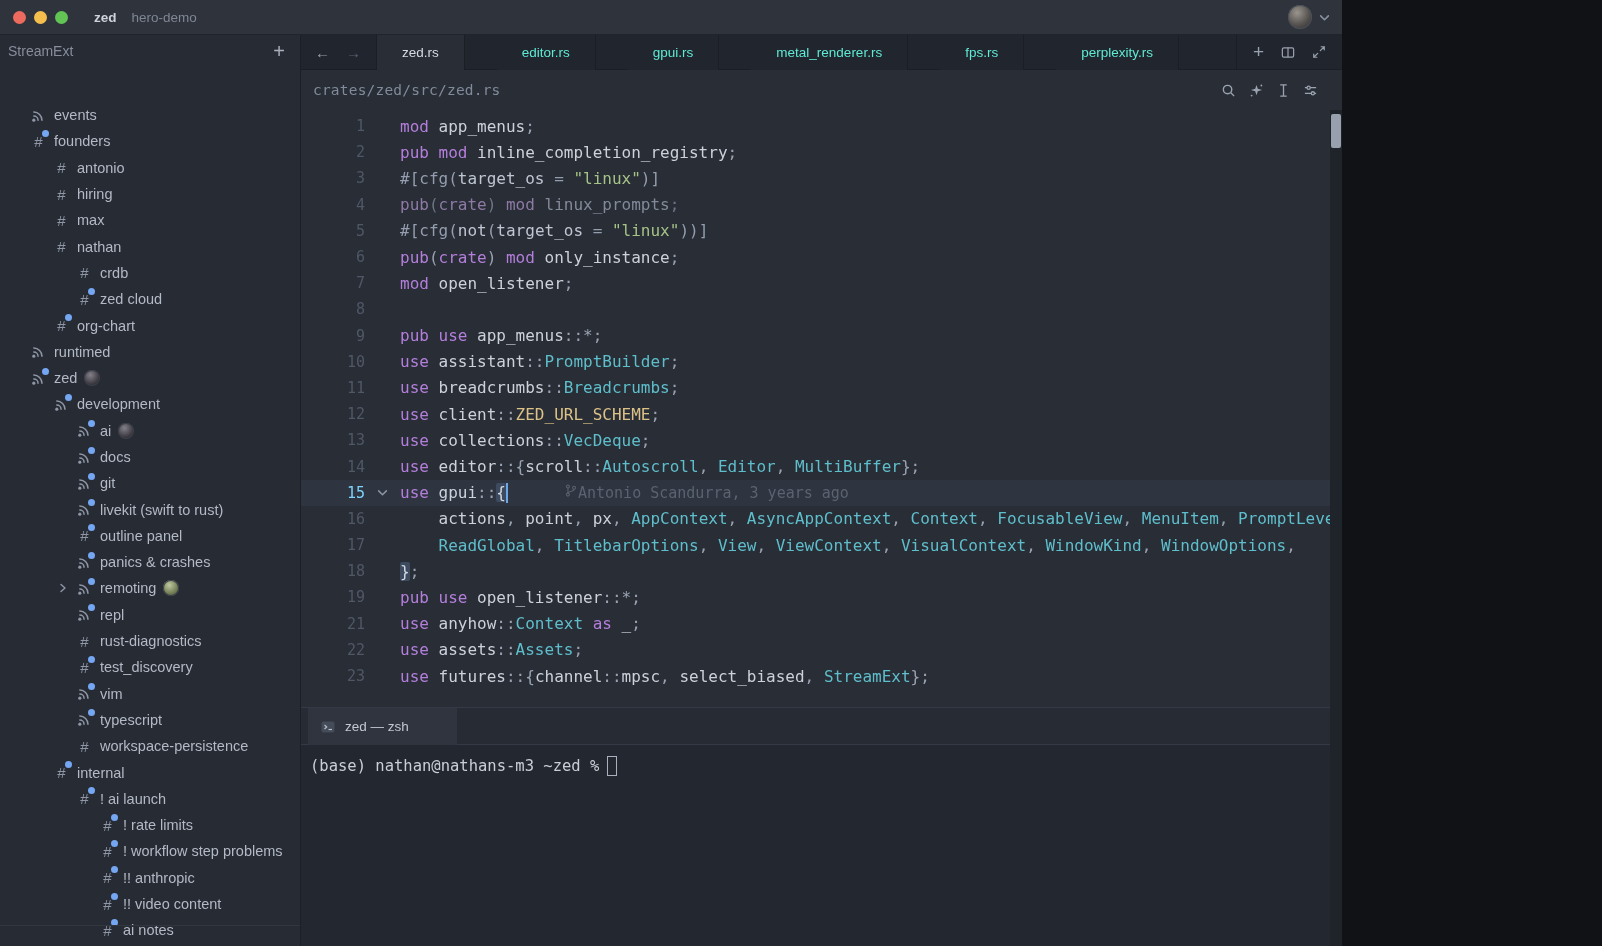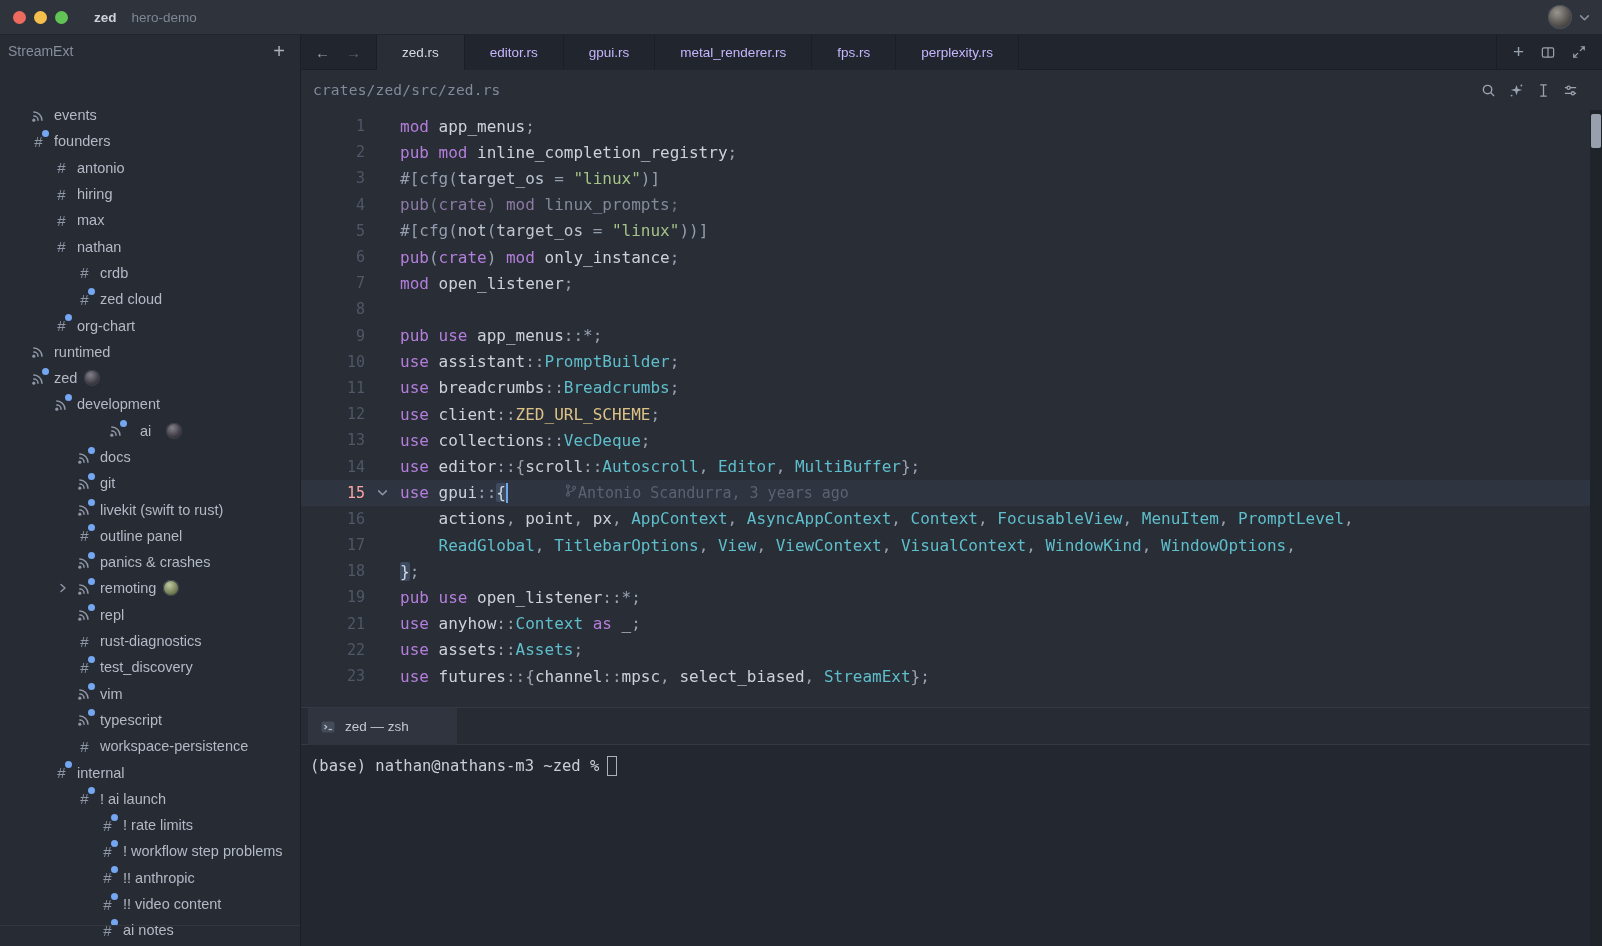--- a/index.html
+++ b/index.html
@@ -1,16 +1,16 @@
 <!DOCTYPE html>
 <html><head>
 <meta charset="utf-8">
 <style>
   html,body{margin:0;padding:0;background:#101216;}
-  #app{position:relative;width:1602px;height:946px;background:#282d36;overflow:hidden;
+  #app{position:relative;width:1342px;height:946px;background:#282d36;overflow:hidden;
        font-family:"Liberation Sans",sans-serif;color:#c6cbd4;-webkit-font-smoothing:antialiased;}
 
   
   .titlebar{position:absolute;top:0;left:0;right:0;height:34px;background:#2e333c;
             border-bottom:1px solid #20242b;display:flex;align-items:center;z-index:30;}
   .traffic{display:flex;gap:8px;margin-left:13px;}
   .tl{width:13px;height:13px;border-radius:50%;}
   .tl.red{background:#ed6a5f}.tl.yellow{background:#f5bf4e}.tl.green{background:#61c455}
   .app-name{margin-left:26px;font-weight:700;font-size:13.5px;color:#ced3db;}
   .project-name{margin-left:15px;font-size:13.5px;color:#7f8694;}
@@ -39,21 +39,21 @@
   .av-green{background:radial-gradient(circle at 40% 32%,#c0c9a0,#6f7a52 60%,#3a4130 95%);}
   .side-divider{position:absolute;bottom:20px;left:0;right:0;border-top:1px solid #31363f;}
 
   
   .tabbar{position:absolute;top:34px;left:300px;right:0;height:36px;background:#21262e;
           display:flex;align-items:stretch;z-index:5;}
   .tabbar::after{content:"";position:absolute;left:0;right:0;bottom:0;height:1px;background:#1b1e24;}
   .nav-btns{display:flex;align-items:center;gap:16px;padding:0 15px;font-size:15px;}
   .nav-back{color:#9aa1af}.nav-fwd{color:#5b6270}
   .tab{position:relative;z-index:2;display:flex;align-items:center;padding:0 25px;font-size:13.5px;
-       color:#c4b5fd;background:#21262e;border-right:1px solid #1b1e24;white-space:nowrap;}
+       color:#5eead4;background:#21262e;border-right:1px solid #1b1e24;white-space:nowrap;}
   .tab:first-of-type{border-left:1px solid #1b1e24;}
   .tab.active{background:#282d36;color:#d6dae2;}
   .tab-right{margin-left:auto;display:flex;align-items:center;gap:16px;padding:0 16px;
              border-left:1px solid #1b1e24;color:#9aa1ae;}
   .icon-btn{display:flex;align-items:center;justify-content:center;}
   .tab-plus{font-size:19px;color:#9aa1ae;}
 
   
   .crumbbar{position:absolute;top:70px;left:300px;right:0;height:40px;background:#282d36;
             display:flex;align-items:center;}
@@ -61,21 +61,21 @@
          font-size:14.5px;color:#828b9b;letter-spacing:.2px;}
   .crumb-icons{margin-left:auto;display:flex;align-items:center;gap:13px;margin-right:24px;color:#9ba3b0;}
 
   
   .code{position:absolute;top:110px;left:300px;right:12px;height:597px;overflow:hidden;
         font-family:"DejaVu Sans Mono","Liberation Mono",monospace;font-size:16px;padding-top:3px;}
   .code-line{height:26.2px;display:flex;align-items:center;}
   .code-line.active{background:#2e3440;}
   .ln{width:65px;flex:none;text-align:right;color:#505766;font-size:15px;
       font-family:"DejaVu Sans Mono",monospace;}
-  .code-line.active .ln{color:#fca5a5;}
+  .code-line.active .ln{color:#7dd3fc;}
   .fold-area{width:35px;flex:none;display:flex;justify-content:center;color:#8a93a3;}
   .code-text{white-space:pre;display:flex;align-items:center;}
   .code-text span{white-space:pre;}
   .tk-kw{color:#b47edb}.tk-pl{color:#ccd1da}.tk-pn{color:#9aa2b1}.tk-ty{color:#5fbecb}
   .tk-ct{color:#ddc287}.tk-str{color:#a5c287}.tk-at{color:#959eae}.tk-pl2{color:#bfc5d1}
   .tk-dkw{color:#8d7aa5}.tk-dpl{color:#828a99}.tk-dpn{color:#6e7583}
   .tk-brkt{color:#d3d8e0;background:#3d4a5f;border-radius:2px;}
   .cursor{display:inline-block;width:2px;height:20px;background:#6ca7ea;}
   .blame{color:#5b6370;font-size:15px;margin-left:56px;display:inline-flex;align-items:center;gap:0;}
 
@@ -188,21 +188,21 @@
         <div class="side-item" style="padding-left: 53px;">
           <span class="ch-icon">
             <svg width="15" height="15" viewBox="0 0 16 16">
               <circle cx="3" cy="13" r="1.7" fill="currentColor"></circle>
               <path d="M3 8.5A4.5 4.5 0 0 1 7.5 13M3 4.3A8.7 8.7 0 0 1 11.7 13" fill="none" stroke="currentColor" stroke-width="1.6" stroke-linecap="round"></path>
             </svg>
             <span class="dot"></span>
           </span>
           <span class="ch-label">development</span>
         </div>
-        <div class="side-item" style="padding-left: 108px; gap: 8px;">
+        <div class="side-item" style="padding-left: 76px;">
           <span class="ch-icon">
             <svg width="15" height="15" viewBox="0 0 16 16">
               <circle cx="3" cy="13" r="1.7" fill="currentColor"></circle>
               <path d="M3 8.5A4.5 4.5 0 0 1 7.5 13M3 4.3A8.7 8.7 0 0 1 11.7 13" fill="none" stroke="currentColor" stroke-width="1.6" stroke-linecap="round"></path>
             </svg>
             <span class="dot"></span>
           </span>
           <span class="ch-label">ai</span>
           <span class="av av-dark"></span>
         </div>
@@ -338,21 +338,21 @@
         </div>
       </div>
     <div class="side-divider"></div>
   </div>
 
   <div class="tabbar">
     <div class="nav-btns">
       <span class="nav-back">←</span>
       <span class="nav-fwd">→</span>
     </div>
-    <div id="tabs" style="display:flex;align-items:stretch;">
+    <div id="tabs" style="display:flex;align-items:stretch;gap:32px;">
         <div class="tab active">
           <span>zed.rs</span>
         </div>
         <div class="tab">
           <span>editor.rs</span>
         </div>
         <div class="tab">
           <span>gpui.rs</span>
         </div>
         <div class="tab">

